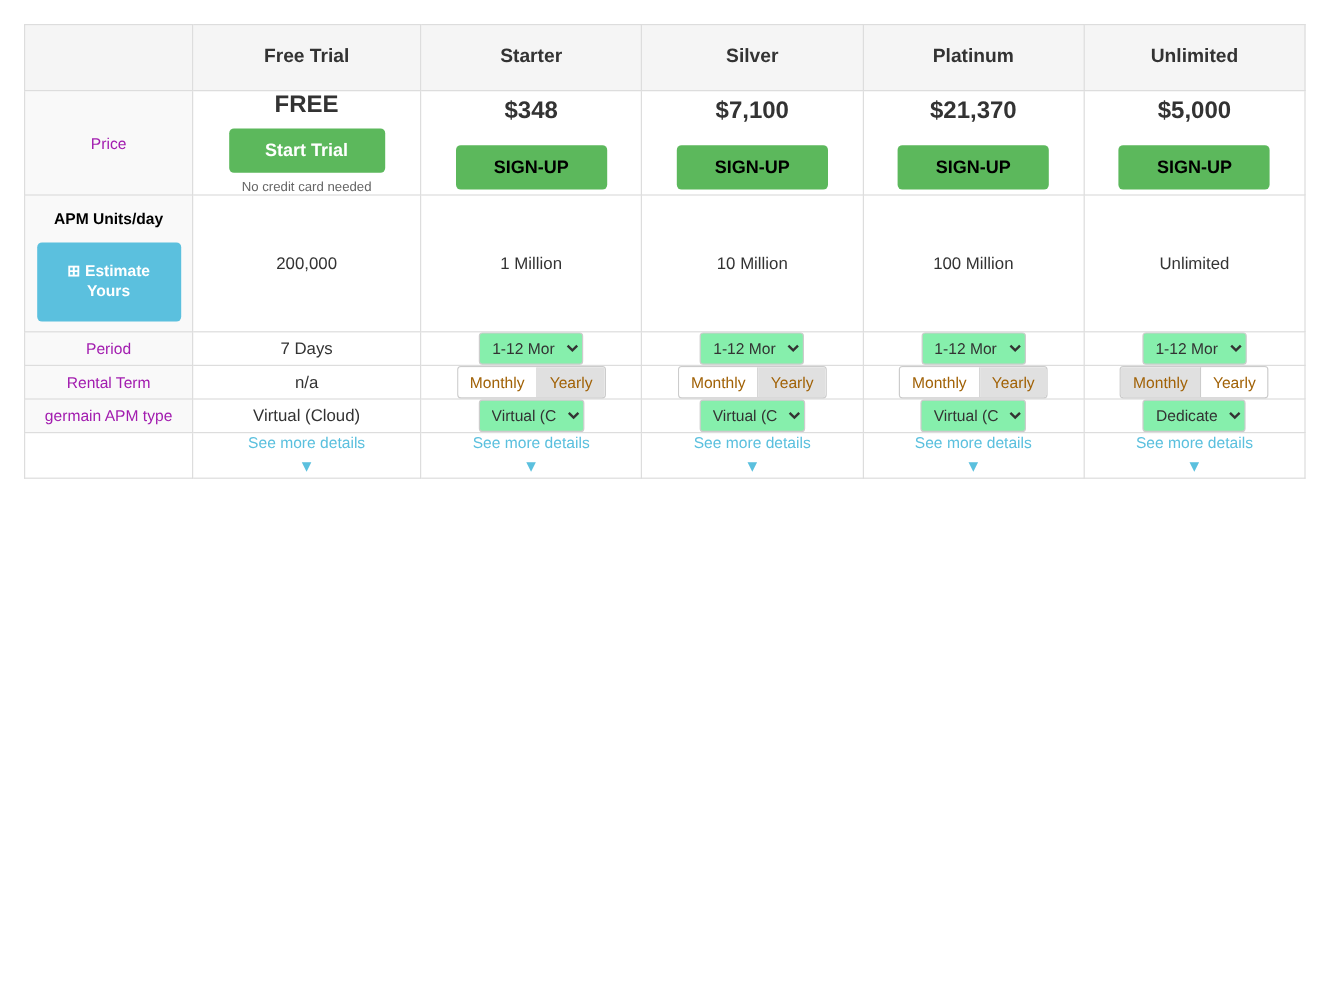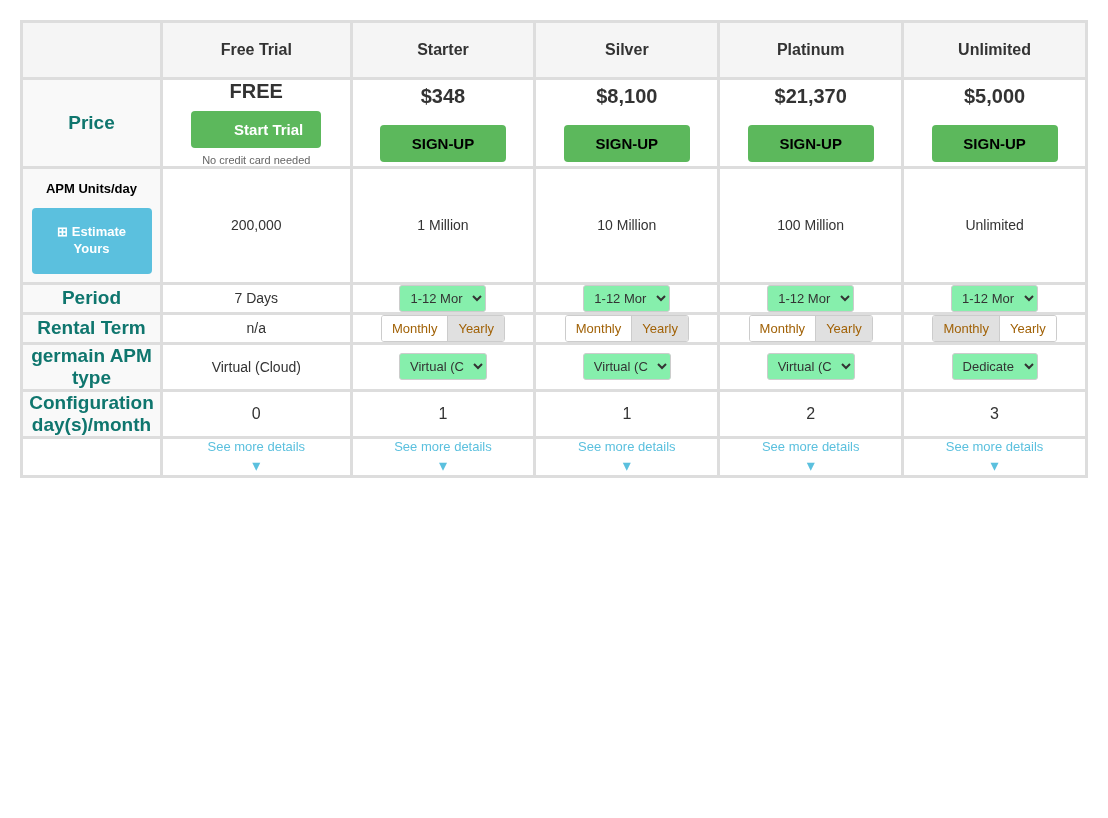--- a/index.html
+++ b/index.html
@@ -8,42 +8,42 @@
       background: #fff;
       padding: 20px;
       font-size: 14px;
     }
     .pricing-table {
       width: 1068px;
       border: 1px solid #ddd;
       border-collapse: collapse;
     }
     .pricing-table th, .pricing-table td {
-      border: 3px solid #3b82f6;
+      border: 1px solid #3b82f6;
       text-align: center;
       padding: 0;
       vertical-align: middle;
     }
     
     .header-row th {
       background: #f5f5f5;
       font-size: 16px;
       font-weight: 600;
       color: #333;
       padding: 18px 10px;
     }
     .header-row th:first-child {
       background: #f5f5f5;
     }
     
     .label-cell {
       background: #f9f9f9;
-      font-weight: 700;
-      color: #0f766e;
-      font-size: 19px;
+      font-weight: 400;
+      color: #a21caf;
+      font-size: 13px;
       text-align: center;
       padding: 12px 8px;
       width: 140px;
     }
     
     .data-cell {
       padding: 12px 10px;
       color: #333;
     }
     
@@ -58,21 +58,20 @@
       background: #5cb85c;
       color: #fff;
       border: none;
       border-radius: 4px;
       padding: 10px 18px;
       font-size: 15px;
       font-weight: 700;
       cursor: pointer;
       display: inline-block;
       width: 130px;
-      text-align: right;
     }
     .btn-signup {
       background: #5cb85c;
       color: #000000;
       border: none;
       border-radius: 4px;
       padding: 10px 18px;
       font-size: 15px;
       font-weight: 700;
       cursor: pointer;
@@ -206,21 +205,21 @@
       <td class="data-cell">
         <span class="free-label">FREE</span>
         <button class="btn-start-trial">Start Trial</button>
         <span class="no-credit">No credit card needed</span>
       </td>
       <td class="data-cell">
         <span class="price-amount">$348</span>
         <button class="btn-signup">SIGN-UP</button>
       </td>
       <td class="data-cell">
-        <span class="price-amount">$8,100</span>
+        <span class="price-amount">$7,100</span>
         <button class="btn-signup">SIGN-UP</button>
       </td>
       <td class="data-cell">
         <span class="price-amount">$21,370</span>
         <button class="btn-signup">SIGN-UP</button>
       </td>
       <td class="data-cell">
         <span class="price-amount">$5,000</span>
         <button class="btn-signup">SIGN-UP</button>
       </td>
@@ -328,39 +327,20 @@
           <option>Virtual (C</option>
         </select>
       </td>
       <td class="data-cell">
         <select>
           <option>Dedicate</option>
         </select>
       </td>
     </tr>
 
-    <tr>
-      <td class="label-cell" style="white-space:pre-line;">Configuration
-day(s)/month</td>
-      <td class="data-cell">
-        <span class="config-num">0</span>
-      </td>
-      <td class="data-cell">
-        <span class="config-num">1</span>
-      </td>
-      <td class="data-cell">
-        <span class="config-num">1</span>
-      </td>
-      <td class="data-cell">
-        <span class="config-num">2</span>
-      </td>
-      <td class="data-cell">
-        <span class="config-num">3</span>
-      </td>
-    </tr>
 
     <tr>
       <td class="data-cell"></td>
       <td class="details-cell">
         <a class="see-more">See more details</a>
         <span class="chevron-down">▾</span>
       </td>
       <td class="details-cell">
         <a class="see-more">See more details</a>
         <span class="chevron-down">▾</span>

